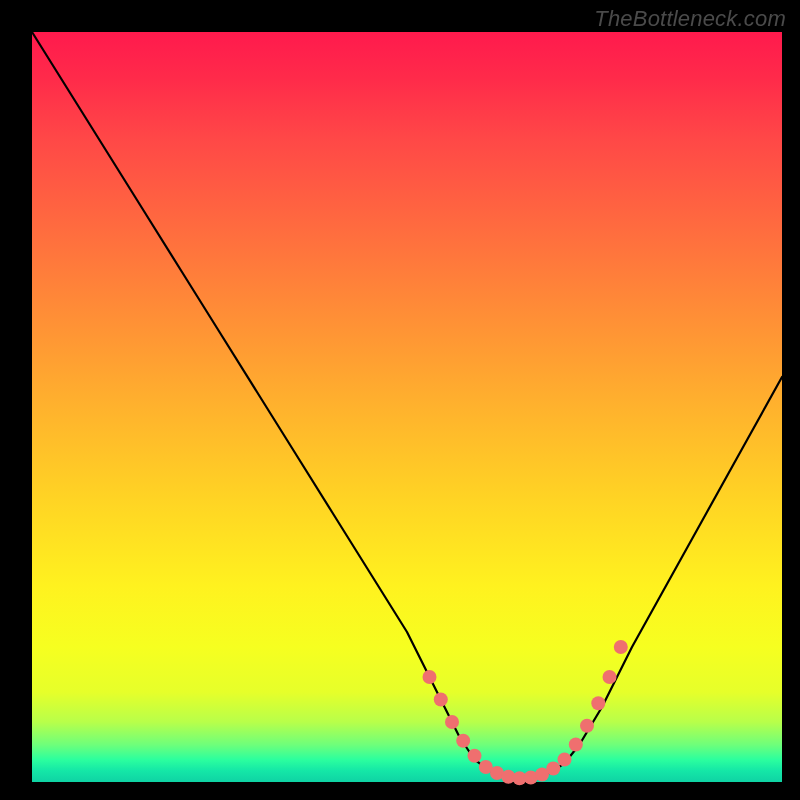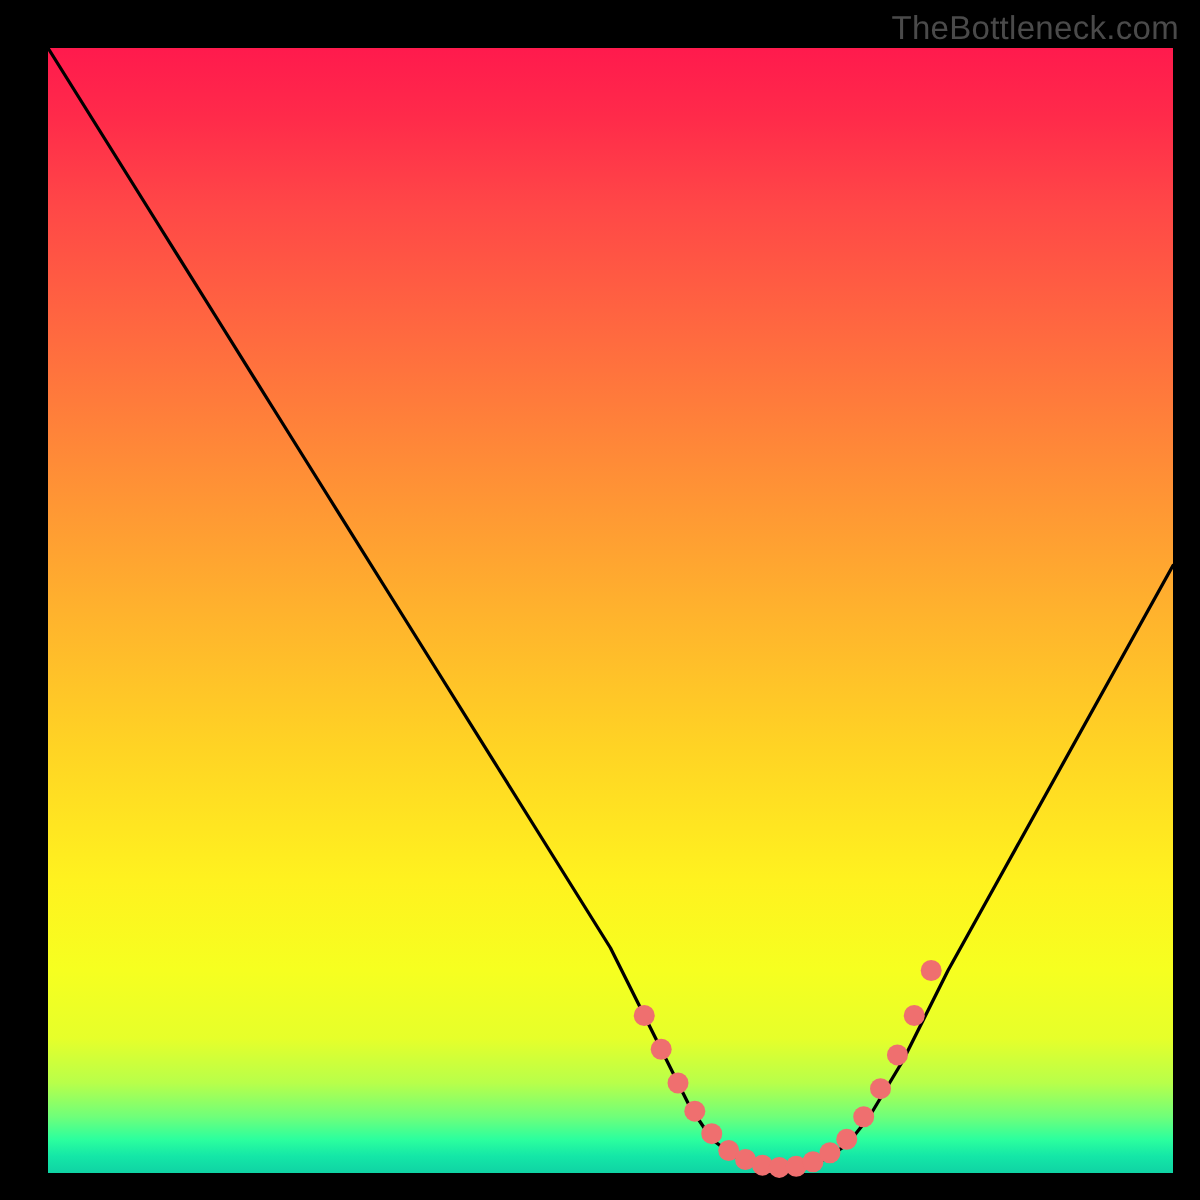--- a/index.html
+++ b/index.html
@@ -11,20 +11,21 @@
     overflow: hidden;
     font-family: Arial, Helvetica, sans-serif;
   }
   .frame {
     position: absolute;
     left: 0;
     top: 0;
     width: 800px;
     height: 719px;
     background: #000;
+    font-style: italic;
   }
   .plot-area {
     position: absolute;
     left: 32px;
     top: 32px;
     width: 750px;
     height: 750px;
     
     background: linear-gradient(to bottom,
       #ff1a4d 0%,

